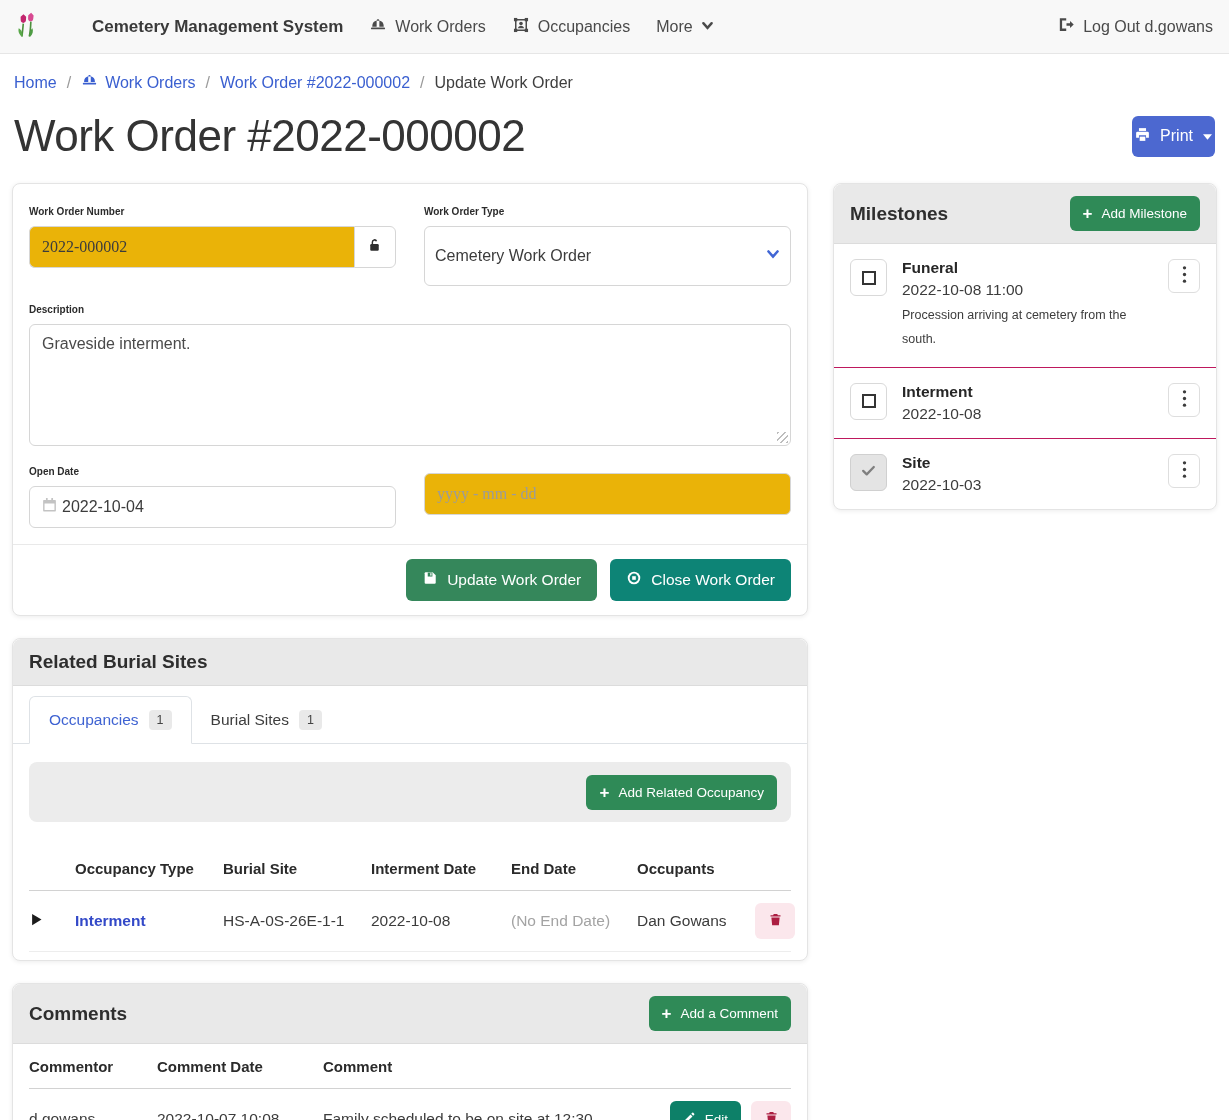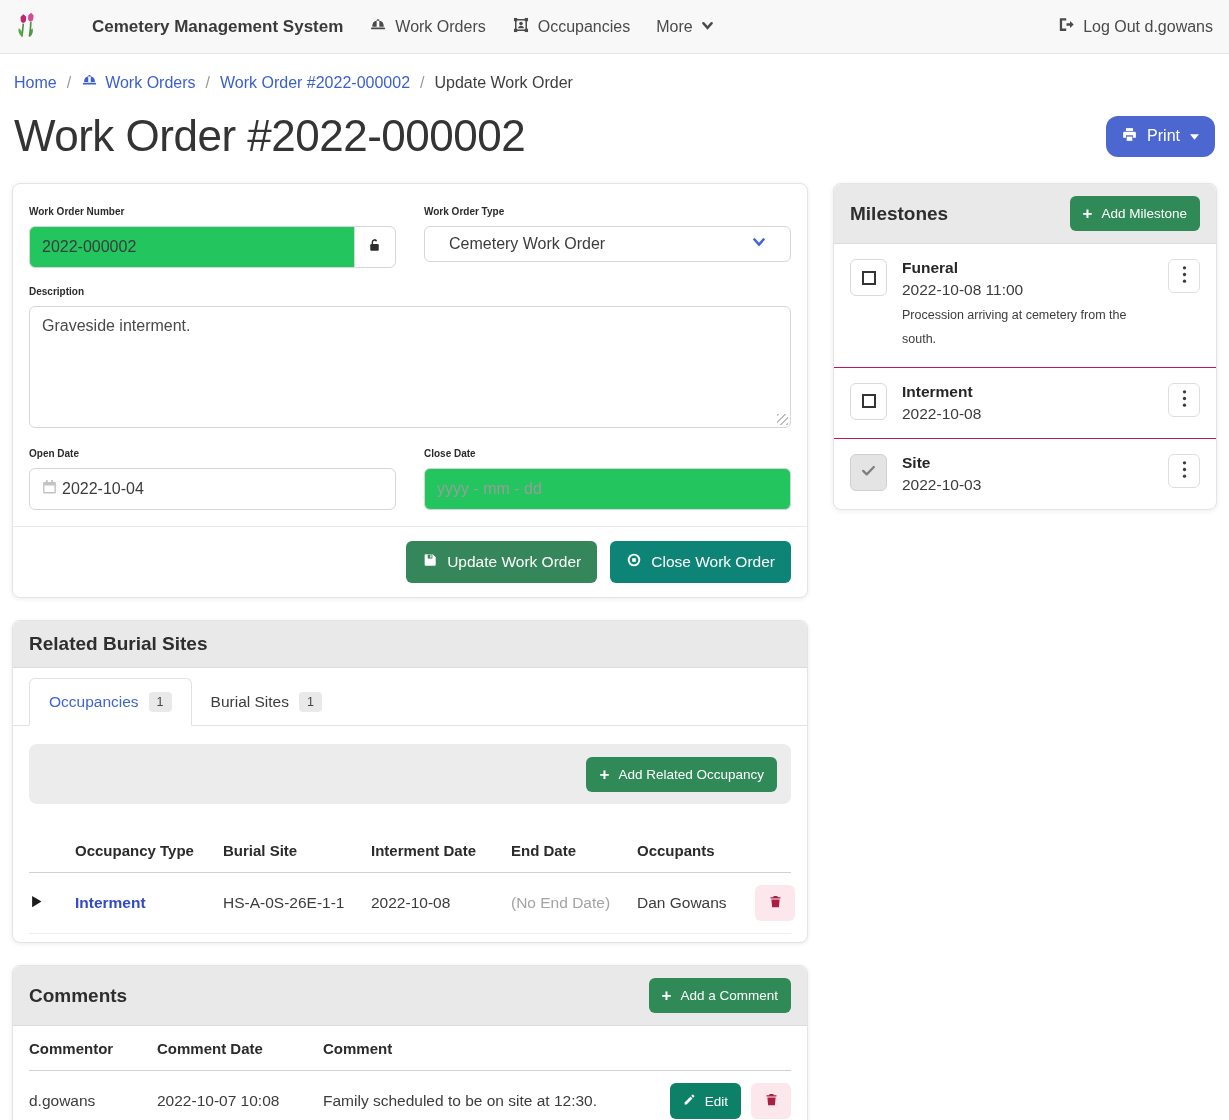--- a/index.html
+++ b/index.html
@@ -22,21 +22,21 @@
   .breadcrumb { display:flex; align-items:center; gap:10px; padding:18px 14px 14px 14px; font-size:16px; }
   .crumb { color:#3a5fd0; text-decoration:none; display:flex; align-items:center; gap:7px; cursor:pointer; }
   .crumb.active { color:#3f3f3f; cursor:default; }
   .crumb-sep { color:#9a9a9a; }
 
   
   .page-head { display:flex; align-items:center; justify-content:space-between; padding:4px 14px 22px 14px; }
   .page-title { font-size:44px; font-weight:400; color:#343434; letter-spacing:-0.5px; }
   .btn { border:none; border-radius:6px; cursor:pointer; display:inline-flex; align-items:center;
     gap:9px; font-family:inherit; }
-  .btn-print { background:#4c68d0; color:#fff; font-size:16px; padding:10px 15px;border-radius:12px; }
+  .btn-print { background:#4c68d0; color:#fff; font-size:16px; padding:10px 2px; }
   .caret-down { display:inline-block; }
 
   
   .layout { display:flex; gap:25px; padding:0 12px; align-items:flex-start; }
   .col-left { width:796px; flex:0 0 796px; }
   .col-right { width:384px; flex:0 0 384px; }
 
   .card { background:#fff; border:1px solid #e4e4e4; border-radius:8px;
     box-shadow:0 1px 5px rgba(0,0,0,0.08); margin-bottom:22px; }
   .card-header { background:#e9e9e9; border-bottom:1px solid #dcdcdc; border-radius:8px 8px 0 0;
@@ -44,26 +44,26 @@
   .card-header h2 { font-size:19px; font-weight:bold; color:#2e2e2e; }
 
   
   .card-body { padding:16px; }
   .grid-2 { display:flex; gap:28px; }
   .grid-2 > div { flex:1; }
   .field-label { display:block; font-weight:bold; font-size:10px; color:#2b2b2b; margin:6px 0 9px 0; }
   .input-group { display:flex; width:100%; }
   .tb { height:42px; border:1px solid #d6d6d6; border-radius:6px; font-size:16px; color:#3c3c3c;
     padding:0 12px; width:100%; font-family:inherit; background:#fff; }
-  .tb.disabled { background:#22c55e; }
+  .tb.disabled { background:#eab308;font-family:Liberation Serif, serif; }
   .input-group .tb { border-radius:6px 0 0 6px; border-right:none; }
   .addon { width:48px; border:1px solid #d6d6d6; border-radius:0 6px 6px 0; background:#fff;
     display:flex; align-items:center; justify-content:center; color:#2e2e2e; cursor:pointer; }
-  .select { height:36px; border:1px solid #d6d6d6; border-radius:6px; background:#fff;
-    display:flex; align-items:center; justify-content:space-between; padding:0 24px; font-size:16px;
+  .select { height:60px; border:1px solid #d6d6d6; border-radius:6px; background:#fff;
+    display:flex; align-items:center; justify-content:space-between; padding:0 10px; font-size:16px;
     color:#3c3c3c; cursor:pointer; }
   .select .chev { color:#4166d5; }
   .textarea { position:relative; border:1px solid #d6d6d6; border-radius:6px; min-height:122px;
     padding:10px 12px; font-size:16px; color:#4a4a4a; margin-bottom:4px; }
   .resize-handle { position:absolute; right:2px; bottom:2px; width:11px; height:11px;
     background:repeating-linear-gradient(315deg,#bdbdbd 0 1.5px,transparent 1.5px 4.5px); cursor:nwse-resize; }
   .date-input { position:relative; }
   .date-input .tb { padding-left:32px; }
   .date-icon { position:absolute; left:12px; top:50%; transform:translateY(-50%); color:#c3c3c3; }
   .placeholder::placeholder { color:#9b9b9b; }
@@ -268,21 +268,20 @@
               <span class="date-icon">
                 <svg width="17" height="17" viewBox="0 0 24 24" fill="currentColor">
                   <path d="M7 2h2.4v3.4H7zM14.6 2H17v3.4h-2.6z"></path>
                   <path d="M4 5h16a1 1 0 0 1 1 1v14a1 1 0 0 1-1 1H4a1 1 0 0 1-1-1V6a1 1 0 0 1 1-1zm1 5v9h14v-9z"></path>
                 </svg>
               </span>
               <input class="tb" value="2022-10-04" style="">
             </div>
           </div>
           <div>
-            <label class="field-label">Close Date</label>
             <input class="tb disabled placeholder" readonly="" placeholder="yyyy - mm - dd" style="">
           </div>
         </div>
       </div>
 
       <div class="card-footer">
         <button class="btn btn-green">
           <span>
             <svg width="16" height="16" viewBox="0 0 24 24">
               <path fill="#fff" d="M4 5a1.6 1.6 0 0 1 1.6-1.6H16L20.6 8v11A1.6 1.6 0 0 1 19 20.6H5.6A1.6 1.6 0 0 1 4 19z"></path>

